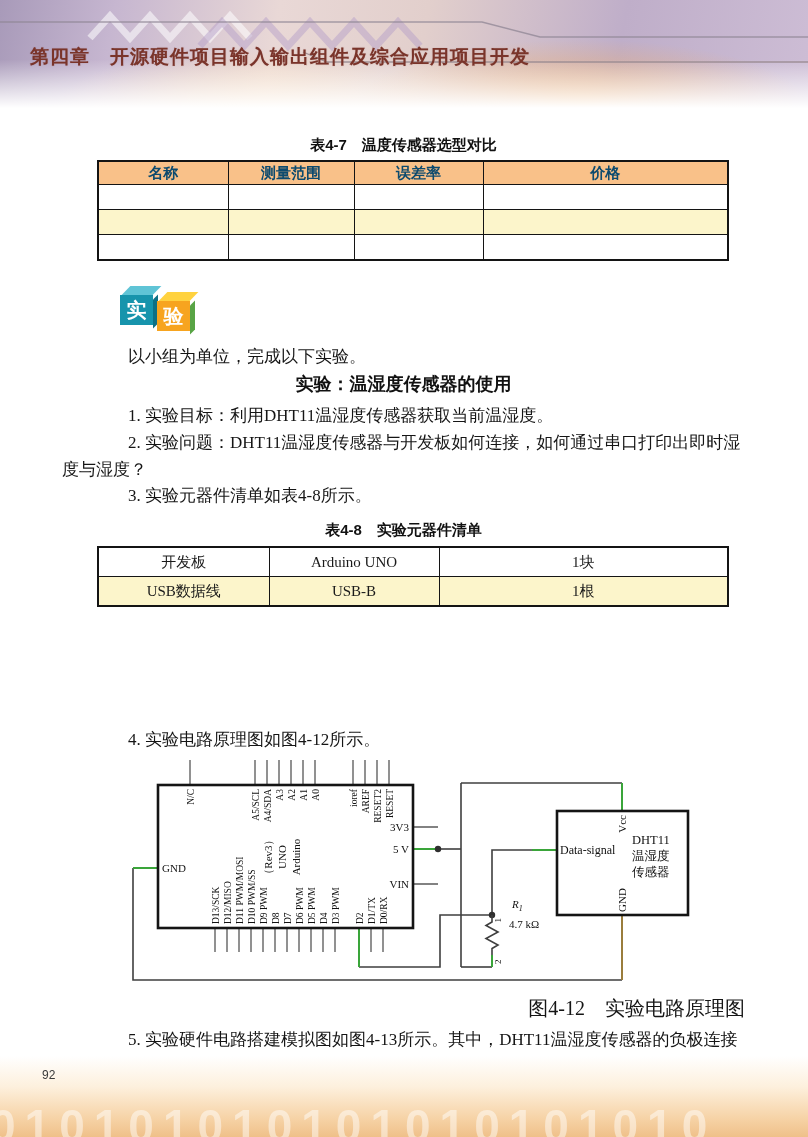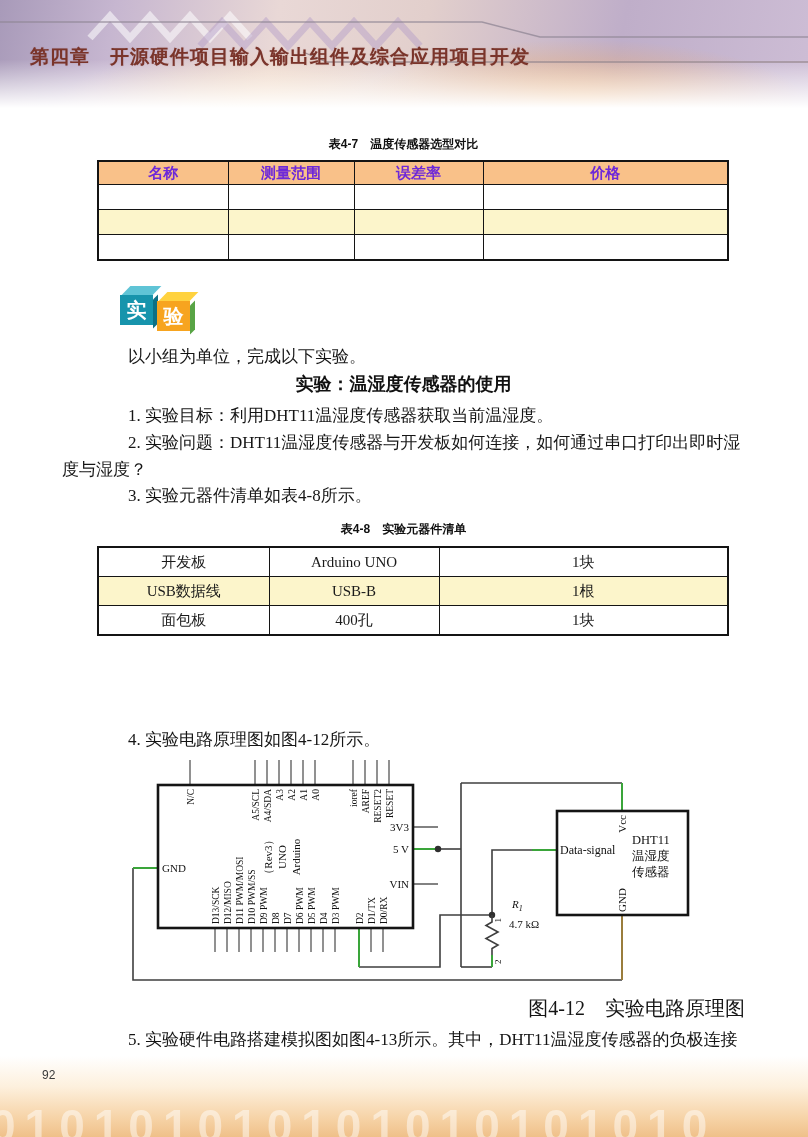--- a/index.html
+++ b/index.html
@@ -22,21 +22,21 @@
   .chapter-title{
     position:absolute;left:30px;top:44px;width:760px;
     font-family:"Liberation Sans","DejaVu Sans",sans-serif;
     font-weight:bold;font-size:19px;letter-spacing:1px;color:#7a342a;
     text-shadow:0 0 1px rgba(122,52,42,.35);
   }
   
   .cap{
     position:absolute;left:62px;width:683px;text-align:center;
     font-family:"Liberation Sans","DejaVu Sans",sans-serif;
-    font-weight:bold;font-size:12px;color:#111;
+    font-weight:bold;font-size:15px;color:#111;
   }
   .body-line{
     position:absolute;left:62px;width:690px;
     font-size:17px;line-height:27px;color:#151515;
   }
   .indent{padding-left:66px;}
   .exp-heading{
     position:absolute;left:62px;top:372px;width:683px;text-align:center;
     font-family:"Liberation Sans","DejaVu Sans",sans-serif;
     font-weight:bold;font-size:18px;color:#111;
@@ -46,21 +46,21 @@
     position:absolute;left:97px;border-collapse:collapse;table-layout:fixed;
     width:630px;background:#fff;
   }
   table.book td,table.book th{
     border:1px solid #141414;text-align:center;vertical-align:middle;
     font-size:15px;padding:0;
   }
   table.book th{
     background:#f9c189;
     font-family:"Liberation Sans","DejaVu Sans",sans-serif;
-    font-weight:bold;color:#6d28d9;
+    font-weight:bold;color:#0c4a6e;
   }
   table.book{border:2px solid #141414;}
   tr.yellow td{background:#fcf5cb;}
   #table47{top:160px;}
   #table47 th{height:22px;}
   #table47 td{height:24px;}
   #table48{top:546px;}
   #table48 th{height:26px;}
   #table48 td{height:28px;}
   
@@ -193,25 +193,20 @@
   <tbody>
   <tr>
     <td>开发板</td>
     <td>Arduino UNO</td>
     <td>1块</td>
   </tr>
   <tr class="yellow">
     <td>USB数据线</td>
     <td>USB-B</td>
     <td>1根</td>
-  </tr>
-  <tr>
-    <td>面包板</td>
-    <td>400孔</td>
-    <td>1块</td>
   </tr>
 </tbody>
   </table>
 
 <div class="body-line indent" style="top:726px;">4. 实验电路原理图如图4-12所示。</div>
 
 <div class="figure">
 <svg width="620" height="240" viewBox="0 0 620 240">
 
   <g stroke="#3f3f3f" stroke-width="1.6" fill="none">

